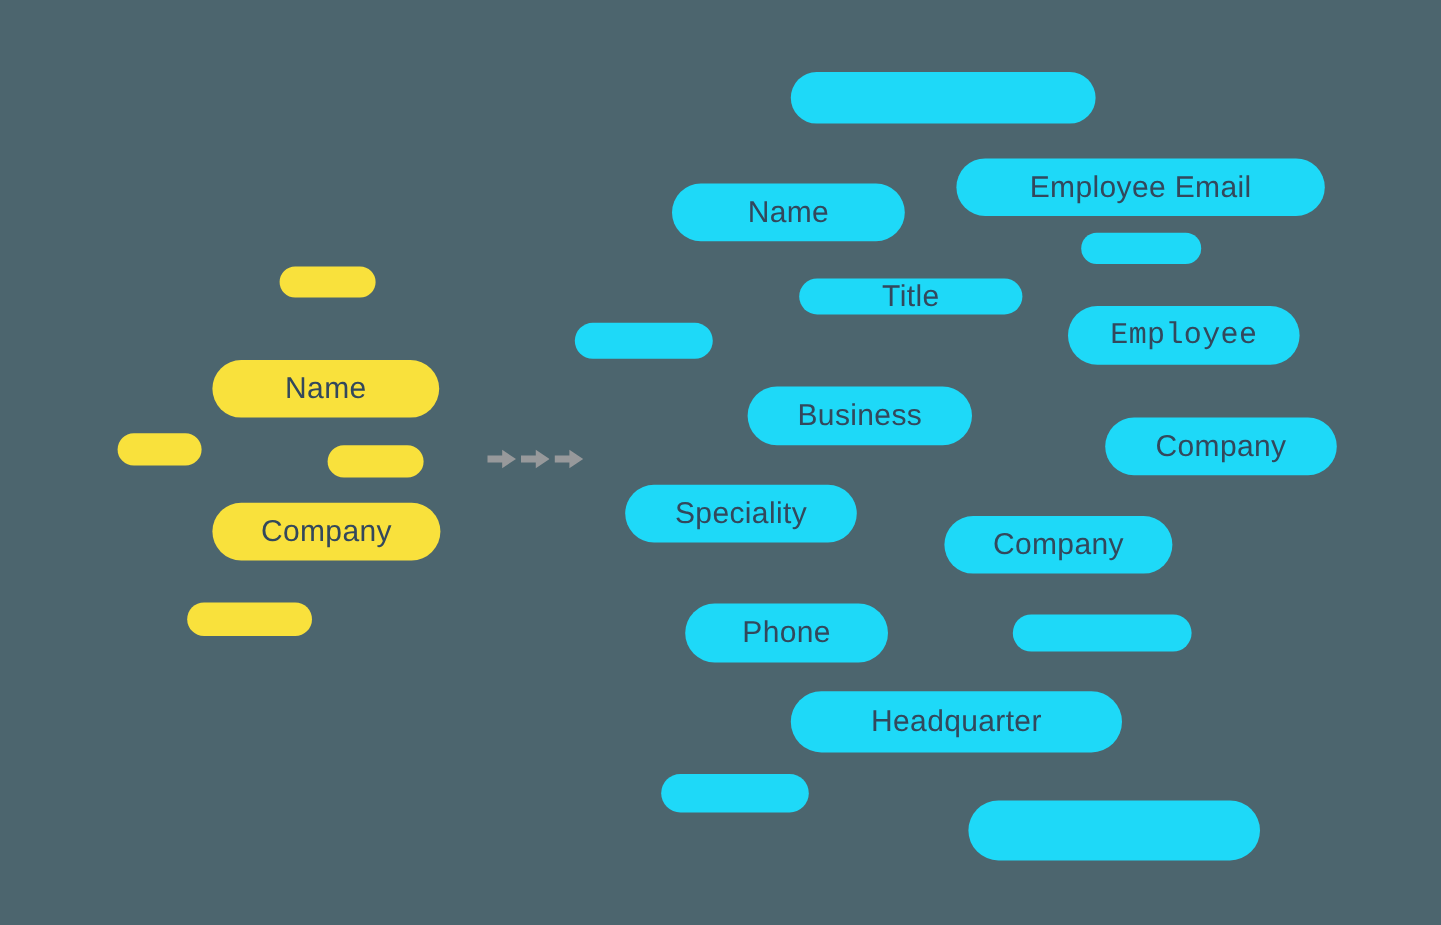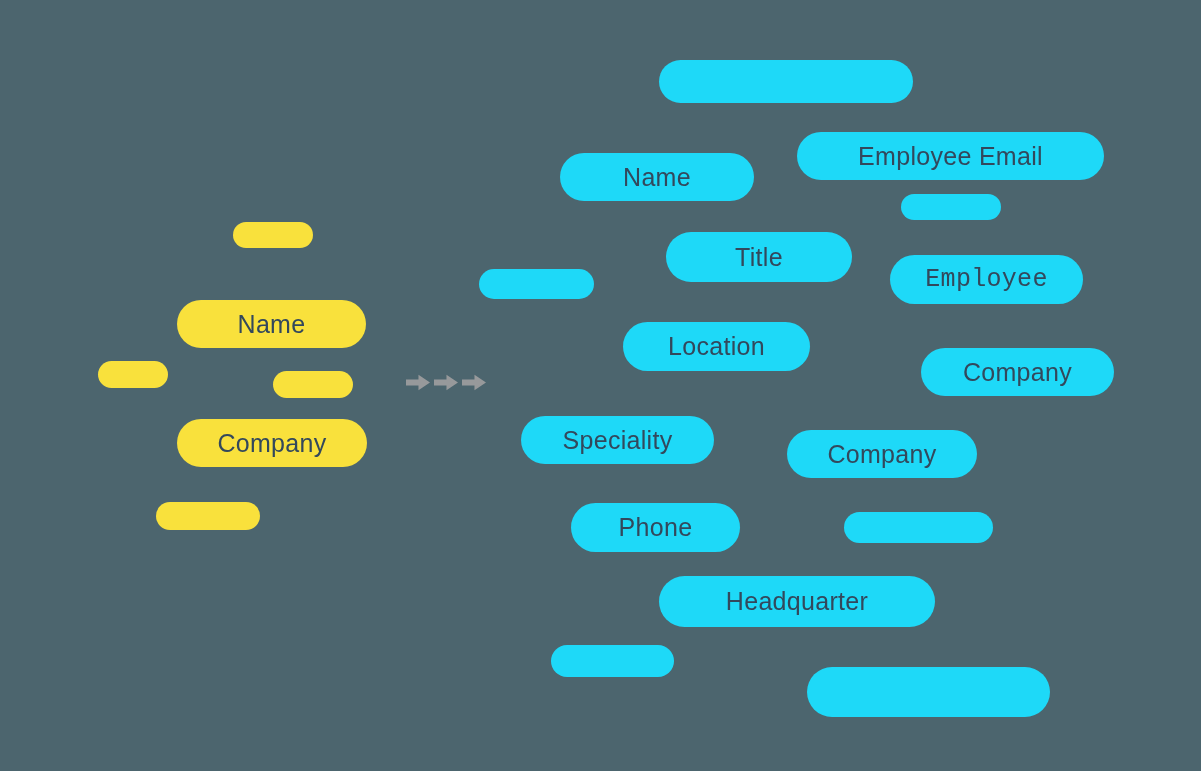--- a/index.html
+++ b/index.html
@@ -67,26 +67,26 @@
     <span class="block-arrow"></span>
     <span class="block-arrow"></span>
     <span class="block-arrow"></span>
   </div>
 
   <div>
     <div class="pill cyan" style="left:659px; top:60px; width:254px; height:43px;"></div>
     <div class="pill cyan" style="left:797px; top:132px; width:307px; height:48px;">Employee Email</div>
     <div class="pill cyan" style="left:560px; top:153px; width:194px; height:48px;">Name</div>
     <div class="pill cyan" style="left:901px; top:194px; width:100px; height:26px;"></div>
-    <div class="pill cyan" style="left:666px; top:232px; width:186px; height:50px;">Title</div>
+    <div class="pill cyan" style="left:666px; top:232px; width:186px; height:30px;">Title</div>
     <div class="pill cyan" style="left:890px; top:255px; width:193px; height:49px;font-family:Liberation Mono, monospace;">Employee</div>
     <div class="pill cyan" style="left:479px; top:269px; width:115px; height:30px;"></div>
-    <div class="pill cyan" style="left:623px; top:322px; width:187px; height:49px;">Location</div>
+    <div class="pill cyan" style="left:623px; top:322px; width:187px; height:49px;">Business</div>
     <div class="pill cyan" style="left:921px; top:348px; width:193px; height:48px;">Company</div>
-    <div class="pill cyan" style="left:521px; top:404px; width:193px; height:48px;margin-top:12px;">Speciality</div>
+    <div class="pill cyan" style="left:521px; top:404px; width:193px; height:48px;">Speciality</div>
     <div class="pill cyan" style="left:787px; top:430px; width:190px; height:48px;">Company</div>
     <div class="pill cyan" style="left:571px; top:503px; width:169px; height:49px;">Phone</div>
     <div class="pill cyan" style="left:844px; top:512px; width:149px; height:31px;"></div>
     <div class="pill cyan" style="left:659px; top:576px; width:276px; height:51px;">Headquarter</div>
     <div class="pill cyan" style="left:551px; top:645px; width:123px; height:32px;"></div>
     <div class="pill cyan" style="left:807px; top:667px; width:243px; height:50px;"></div>
   </div>
 
 </div>
 

